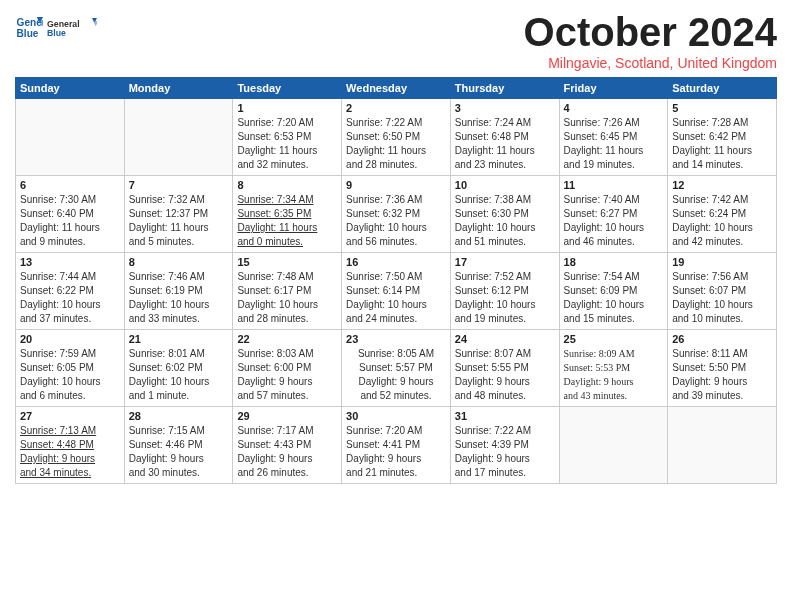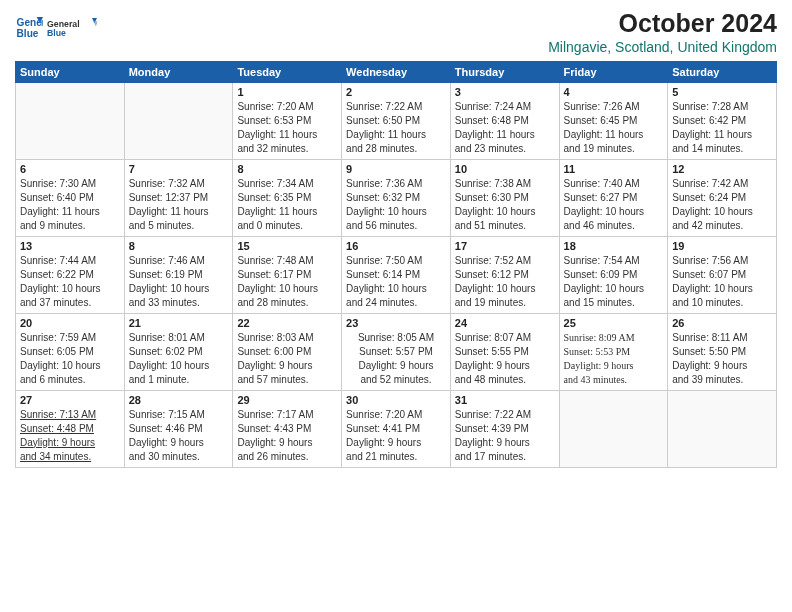--- a/index.html
+++ b/index.html
@@ -27,28 +27,28 @@
       gap: 4px;
     }
     .logo-icon {
       width: 28px;
       height: 28px;
     }
     .title-block {
       text-align: right;
     }
     .cal-title {
-      font-size: 25px;
+      font-size: 40px;
       font-weight: bold;
       color: #222;
       line-height: 1.1;
     }
     .cal-subtitle {
       font-size: 14px;
-      color: #0f766e;
+      color: #ef4444;
       margin-top: 1px;
     }
     table {
       width: 100%;
       border-collapse: collapse;
       table-layout: fixed;
     }
     th {
       background-color: #1a5fa8;
       color: #fff;
@@ -176,21 +176,21 @@
           </td>
           <td>
             <span class="day-num">7</span>
             <div class="day-info" style="white-space: pre-line;">Sunrise: 7:32 AM
 Sunset: 12:37 PM
 Daylight: 11 hours
 and 5 minutes.</div>
           </td>
           <td>
             <span class="day-num">8</span>
-            <div class="day-info" style="white-space: pre-line;">Sunrise: 7:34 AM
+            <div class="day-info" style="white-space: pre-line; text-decoration: underline;">Sunrise: 7:34 AM
 Sunset: 6:35 PM
 Daylight: 11 hours
 and 0 minutes.</div>
           </td>
           <td>
             <span class="day-num">9</span>
             <div class="day-info" style="white-space: pre-line;">Sunrise: 7:36 AM
 Sunset: 6:32 PM
 Daylight: 10 hours
 and 56 minutes.</div>

